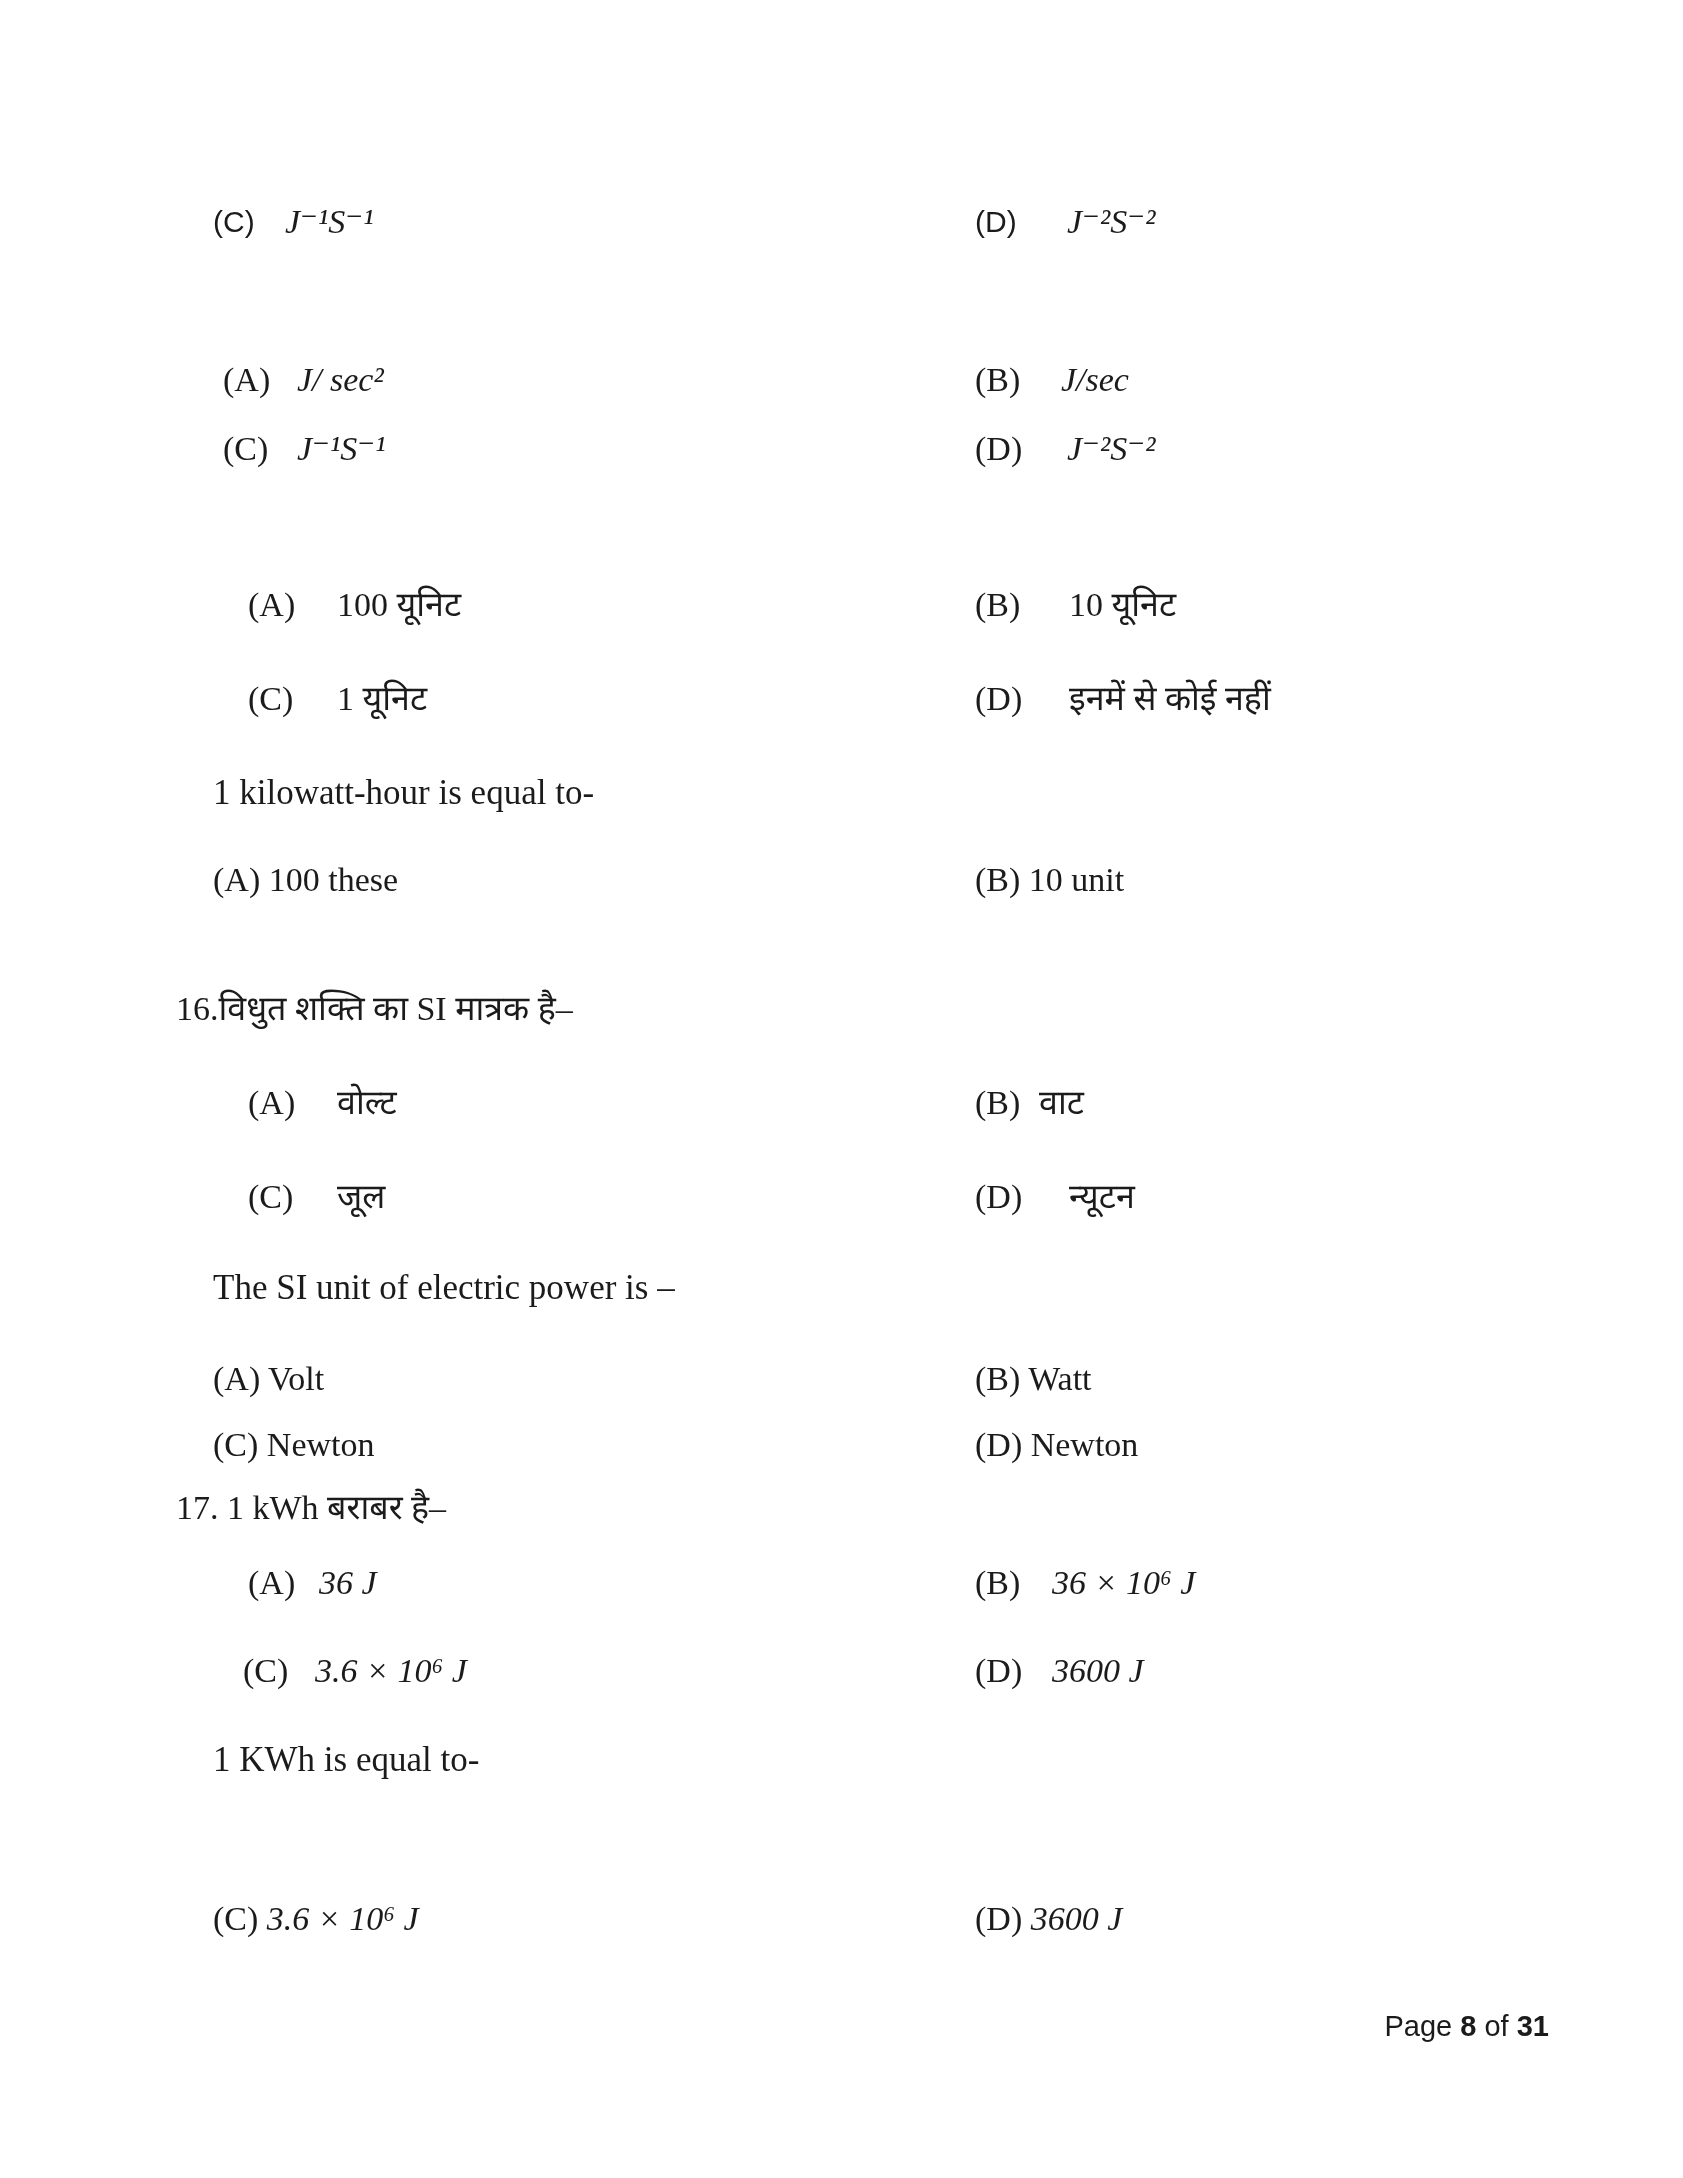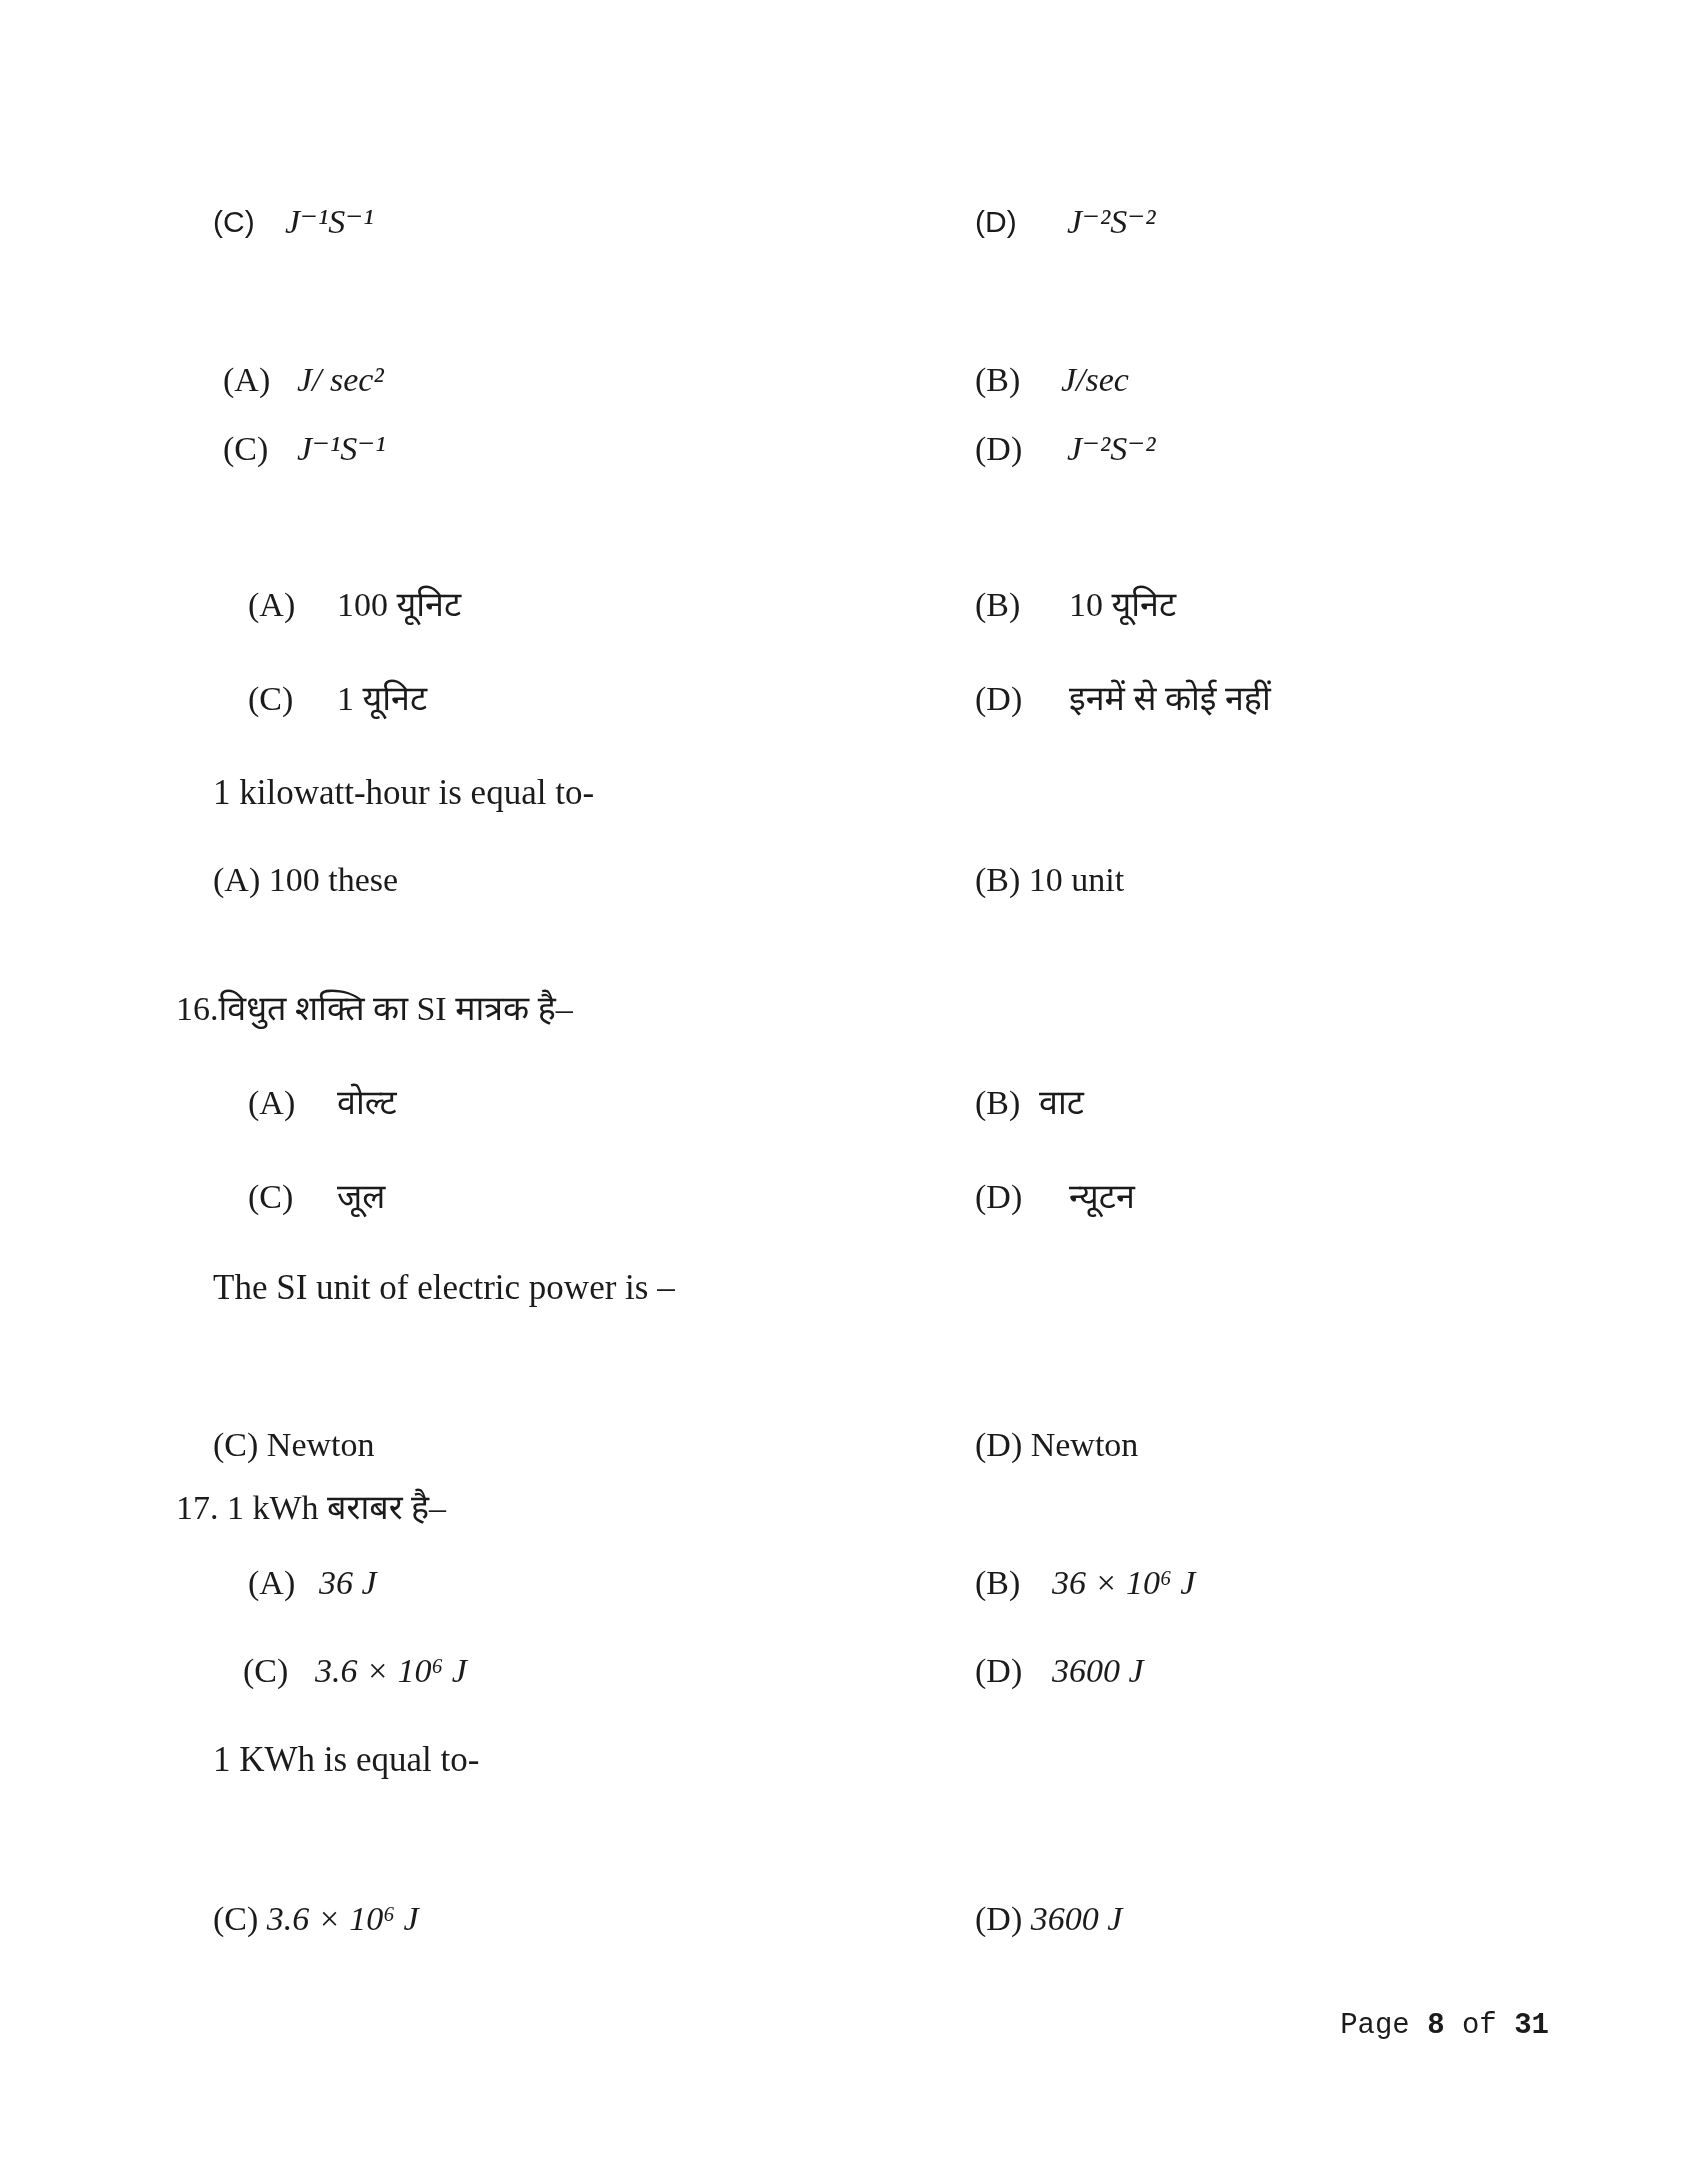--- a/index.html
+++ b/index.html
@@ -29,21 +29,21 @@
   .heading { font-size: 34px; }
   .math    { font-style: italic; }
   .sansletter {
     font-family: "Liberation Sans", "DejaVu Sans", sans-serif;
     font-size: 30px;
   }
   .inline-opt > span { white-space: nowrap; }
   .footer {
     position: absolute;
     right: 134px;
-    font-family: Liberation Mono, monospace;
+    font-family: Liberation Sans, sans-serif;
     font-size: 29px;
     line-height: 32px;
     white-space: nowrap;
   }
   .footer .b { font-weight: bold; }
 </style>
 </head>
 <body>
 
 <div class="page">
@@ -116,20 +116,30 @@
     <span class="abs" style="left:248px">(C)</span>
     <span class="abs" style="left:337px">जूल</span>
     <span class="abs" style="left:975px">(D)</span>
     <span class="abs" style="left:1069px">न्यूटन</span>
   </div>
 
   <div class="row" style="top:1265px">
     <span class="abs qtext" style="left:213px">The SI unit of electric power is –</span>
   </div>
 
+  <div class="row" style="top:1356px">
+    <span class="abs inline-opt" style="left:213px">
+      <span>(A)</span>
+      <span>Volt</span>
+    </span>
+    <span class="abs inline-opt" style="left:975px">
+      <span>(B)</span>
+      <span>Watt</span>
+    </span>
+  </div>
 
   <div class="row" style="top:1422px">
     <span class="abs inline-opt" style="left:213px">
       <span>(C)</span>
       <span>Newton</span>
     </span>
     <span class="abs inline-opt" style="left:975px">
       <span>(D)</span>
       <span>Newton</span>
     </span>

